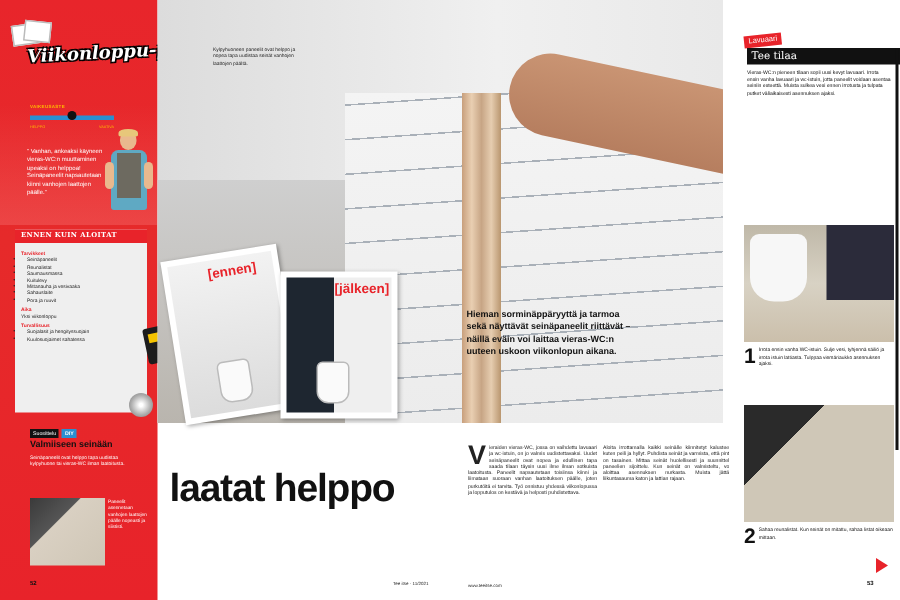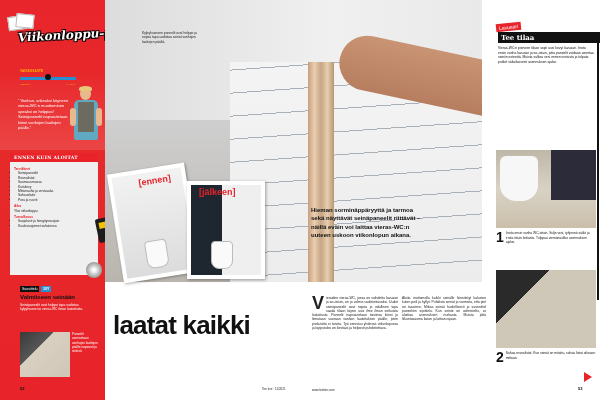--- a/index.html
+++ b/index.html
@@ -70,21 +70,21 @@
   .magazine{position:absolute;left:262px;top:387px;font-size:3px;color:#222;}
 
   .body-col{position:absolute;top:296px;width:86px;font-size:3.4px;line-height:4.3px;color:#222;text-align:justify;}
   .col1{left:312px}.col2{left:402px}
   .dropcap{float:left;font-size:18px;line-height:14px;font-weight:bold;margin-right:2px;}
   .web{position:absolute;left:312px;top:388px;font-size:3px;color:#222;}
 
   
   .right-panel{position:absolute;left:486px;top:20px;width:114px;height:380px;background:#fff;}
   .tag-red{position:absolute;left:496px;top:23px;background:#e8232a;color:#fff;font-size:5px;padding:1px 3px;transform:rotate(-6deg);}
-  .right-head{position:absolute;left:498px;top:32px;width:100px;height:11px;background:#111;color:#fff;font-family:"DejaVu Serif",serif;font-weight:bold;font-size:7px;padding-left:3px;line-height:11px;}
+  .right-head{position:absolute;left:498px;top:32px;width:100px;height:11px;background:#111;color:#fff;font-family:"DejaVu Serif",serif;font-weight:normal;font-size:7px;padding-left:3px;line-height:11px;}
   .right-border{position:absolute;left:597px;top:32px;width:2px;height:268px;background:#111;}
   .right-text{position:absolute;left:498px;top:46px;width:96px;font-size:3.4px;line-height:4.6px;color:#111;}
   .step-photo{position:absolute;left:496px;top:150px;width:100px;height:78px;background:linear-gradient(#bfb8a8 0%,#d8d2c4 50%,#cbbfab 100%);overflow:hidden;}
   .step-photo .wc{position:absolute;left:4px;top:6px;width:38px;height:45px;background:#f7f7f7;border-radius:6px 6px 16px 16px;}
   .step-photo .sleeve{position:absolute;left:55px;top:0;width:45px;height:50px;background:#2b2b3a;}
   .step-photo2{position:absolute;left:496px;top:270px;width:100px;height:78px;background:linear-gradient(135deg,#2a2a2a 0 30%,#cfc7b7 30% 100%);}
   .step-num{float:left;font-size:14px;line-height:12px;font-weight:bold;margin-right:2px;}
   .step-cap{position:absolute;left:496px;width:100px;font-size:3.3px;line-height:4.5px;color:#111;}
   .cap1{top:231px}.cap2{top:351px}
   .next-arrow{position:absolute;left:584px;top:372px;width:0;height:0;border-top:5px solid transparent;border-bottom:5px solid transparent;border-left:8px solid #e8232a;}
@@ -169,27 +169,27 @@
   <div class="pola pola-before">
     <div class="inner">
       <div class="toilet" style="left:22px"></div>
     </div>
     <div class="lbl" style="left:30px;top:8px">[ennen]</div>
   </div>
   <div class="pola pola-after">
     <div class="inner">
       <div class="toilet" style="left:20px"></div>
     </div>
-    <div class="lbl" style="left:12px;top:6px">[jälkeen]</div>
+    <div class="lbl" style="left:36px;top:6px">[jälkeen]</div>
   </div>
 
   <div class="intro">Hieman sorminäppäryyttä ja tarmoa sekä näyttävät seinäpaneelit riittävät – näillä eväin voi laittaa vieras-WC:n uuteen uskoon viikonlopun aikana.</div>
 
   <div class="headline">
-    <div>laatat kaikki</div>
+    <div>laatat helppo</div>
   </div>
   <div class="magazine">Tee itse · 11/2021</div>
 
   <div class="body-col col1">
     <span class="dropcap">V</span><span>ieraiden vieras-WC, jossa on vaihdettu lavuaari ja wc-istuin, on jo valmis uudistettavaksi. Uudet seinäpaneelit ovat nopea ja edullinen tapa saada tilaan täysin uusi ilme ilman sotkuista laatoitusta. Paneelit napsautetaan toisiinsa kiinni ja liimataan suoraan vanhan laatoituksen päälle, joten purkutöitä ei tarvita. Työ onnistuu yhdessä viikonlopussa ja lopputulos on kestävä ja helposti puhdistettava.</span>
   </div>
   <div class="body-col col2">Aloita irrottamalla kaikki seinälle kiinnitetyt kalusteet, kuten peili ja hyllyt. Puhdista seinät ja varmista, että pinta on tasainen. Mittaa seinät huolellisesti ja suunnittele paneelien sijoittelu. Kun seinät on valmisteltu, voit aloittaa asennuksen nurkasta. Muista jättää liikuntasauma katon ja lattian rajaan.</div>
   <div class="web">www.teeitse.com</div>
 
   <div class="right-panel"></div>

